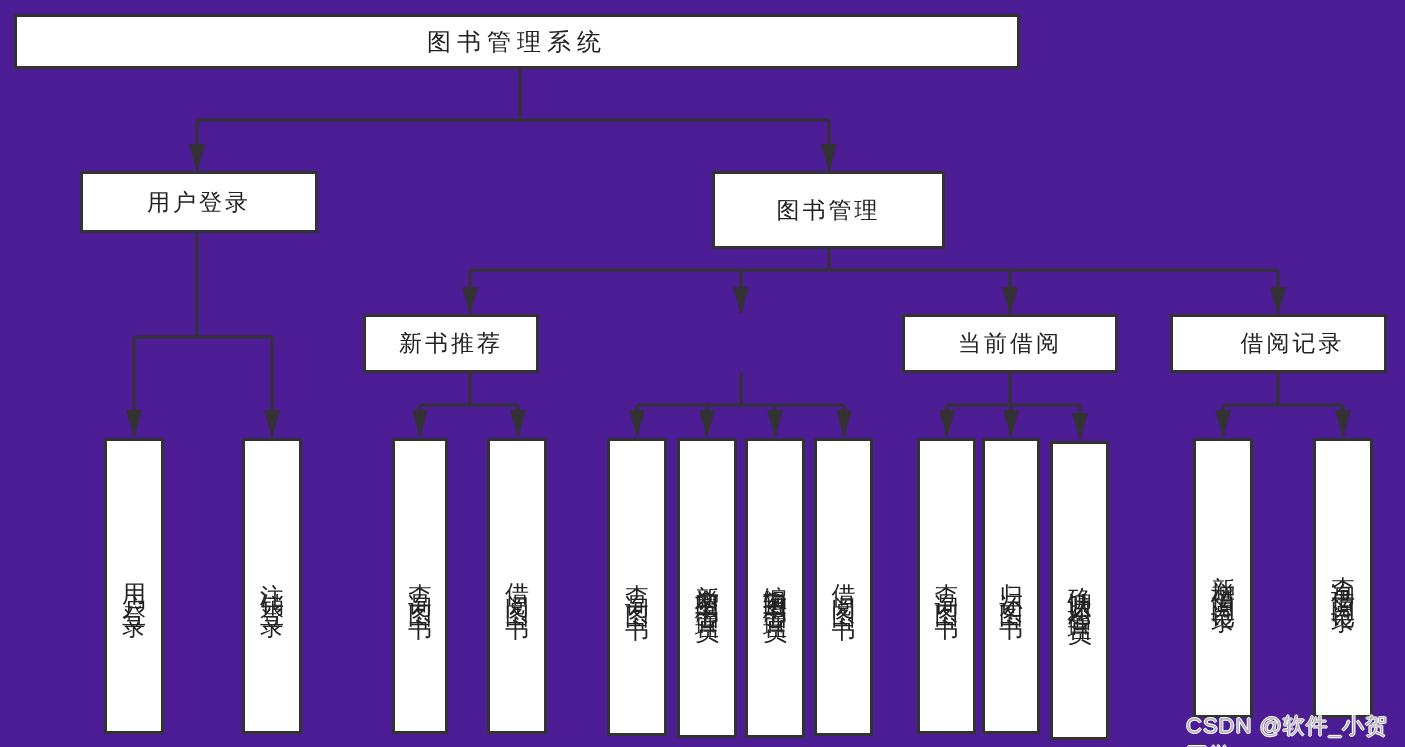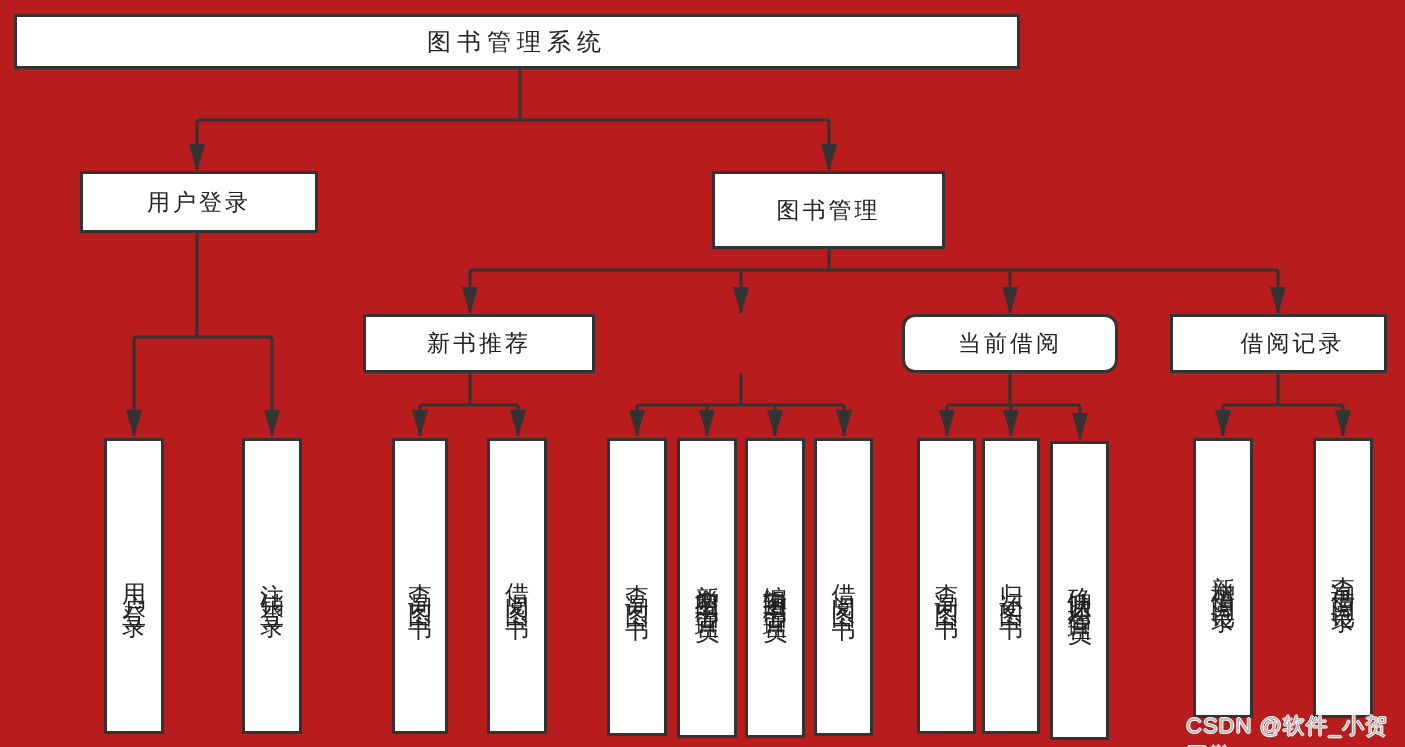--- a/index.html
+++ b/index.html
@@ -1,17 +1,17 @@
 <!DOCTYPE html>
 <html><head>
 <meta charset="utf-8">
 <style>
   html,body{margin:0;padding:0;background:#ffffff;}
   .stage{
-    position:relative;width:1405px;height:747px;background:#b91c1c;
+    position:relative;width:1405px;height:747px;background:#4c1d95;
     overflow:hidden;font-family:"Liberation Sans","DejaVu Sans",sans-serif;
   }
   .wires{position:absolute;left:0;top:0;z-index:1;}
   .node{
     position:absolute;box-sizing:border-box;background:#ffffff;
     border:3px solid #333333;color:#222222;z-index:2;
     display:flex;align-items:center;justify-content:center;
     white-space:nowrap;
   }
   .h-node{font-size:23px;letter-spacing:3px;}
@@ -26,23 +26,23 @@
     position:absolute;left:1186px;top:711px;z-index:4;
     font-size:22px;color:#b5b5b5;letter-spacing:1px;
     text-shadow:0 1px 0 #fff,0 -1px 0 #fff,1px 0 0 #fff,-1px 0 0 #fff;
   }
 
   
   #n-root        {left:14px;   top:14px;  width:1006px; height:55px;}
   #n-user-login  {left:80px;   top:171px; width:238px;  height:62px;}
   #n-book-mgmt   {left:712px;  top:171px; width:233px;  height:78px;}
 
-  #n-grp-new     {left:363px;  top:314px; width:232px;  height:59px;}
+  #n-grp-new     {left:363px;  top:314px; width:176px;  height:59px;}
   #n-grp-borrow  {left:632px;  top:314px; width:218px;  height:59px;}
-  #n-grp-current {left:902px;  top:314px; width:216px;  height:59px;border-radius:13px;}
+  #n-grp-current {left:902px;  top:314px; width:216px;  height:59px;}
   #n-grp-records {left:1170px; top:314px; width:217px;  height:59px;padding-left:28px;}
 
   #n-ul-login    {left:104px;  top:438px; width:60px; height:296px;}
   #n-ul-logout   {left:242px;  top:438px; width:60px; height:296px;}
 
   #n-new-query   {left:392px;  top:438px; width:56px; height:296px;}
   #n-new-borrow  {left:487px;  top:438px; width:60px; height:296px;}
 
   #n-b-query     {left:607px;  top:438px; width:60px; height:298px;}
   #n-b-add       {left:677px;  top:438px; width:60px; height:300px;}

